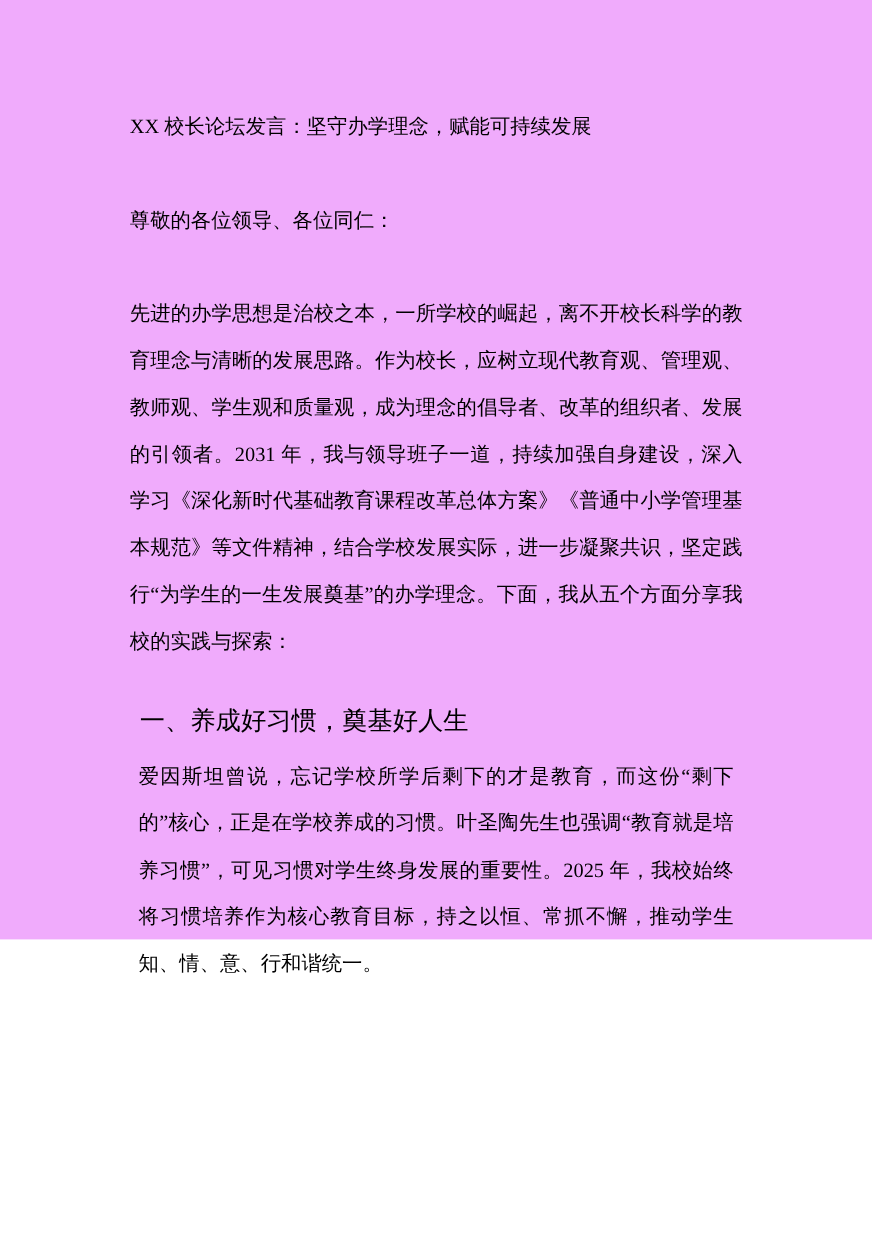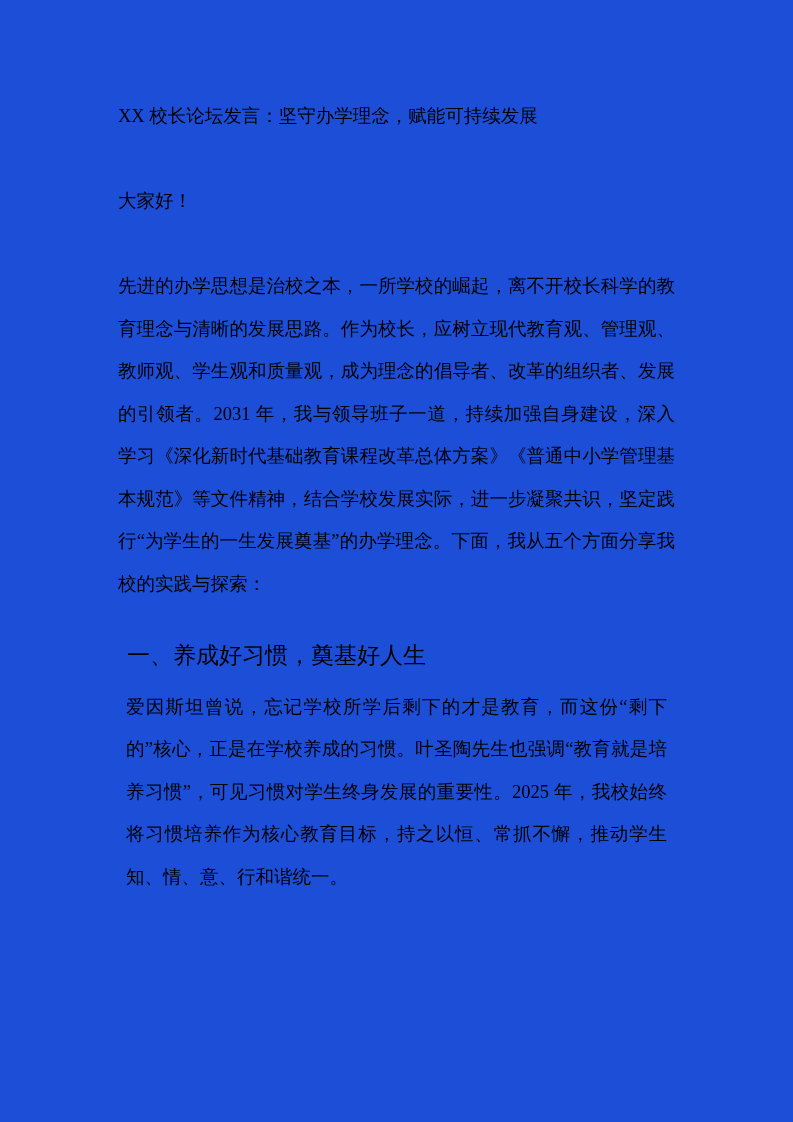--- a/index.html
+++ b/index.html
@@ -9,23 +9,23 @@
   }
   body {
     width: 793px;
     height: 1122px;
     overflow: hidden;
     position: relative;
   }
   .doc-page {
     box-sizing: border-box;
     width: 793px;
-    height: 1122px;
+    height: 854px;
     padding: 95px 118px 0 118px;
-    background: #1d4ed8;
+    background: #f0abfc;
     color: #000000;
     font-family: "Liberation Serif", "DejaVu Serif", serif;
     font-size: 18.5px;
     line-height: 42.5px;
   }
   .doc-title {
     text-align: left;
     margin: 0;
     font-weight: normal;
     font-size: 18.5px;
@@ -51,22 +51,22 @@
     text-align: justify;
   }
 </style>
 </head>
 <body>
 
 <div class="doc-page">
 
   <h1 class="doc-title">XX 校长论坛发言：坚守办学理念，赋能可持续发展</h1>
 
+  <p class="doc-salutation">尊敬的各位领导、各位同仁：</p>
 
-  <p class="doc-greeting">大家好！</p>
 
   <p class="doc-paragraph">先进的办学思想是治校之本，一所学校的崛起，离不开校长科学的教育理念与清晰的发展思路。作为校长，应树立现代教育观、管理观、教师观、学生观和质量观，成为理念的倡导者、改革的组织者、发展的引领者。2031 年，我与领导班子一道，持续加强自身建设，深入学习《深化新时代基础教育课程改革总体方案》《普通中小学管理基本规范》等文件精神，结合学校发展实际，进一步凝聚共识，坚定践行“为学生的一生发展奠基”的办学理念。下面，我从五个方面分享我校的实践与探索：</p>
 
   <h2 class="doc-section-heading">一、养成好习惯，奠基好人生</h2>
 
   <p class="doc-section-body">爱因斯坦曾说，忘记学校所学后剩下的才是教育，而这份“剩下的”核心，正是在学校养成的习惯。叶圣陶先生也强调“教育就是培养习惯”，可见习惯对学生终身发展的重要性。2025 年，我校始终将习惯培养作为核心教育目标，持之以恒、常抓不懈，推动学生知、情、意、行和谐统一。</p>
 
 </div>
 
 </body></html>

